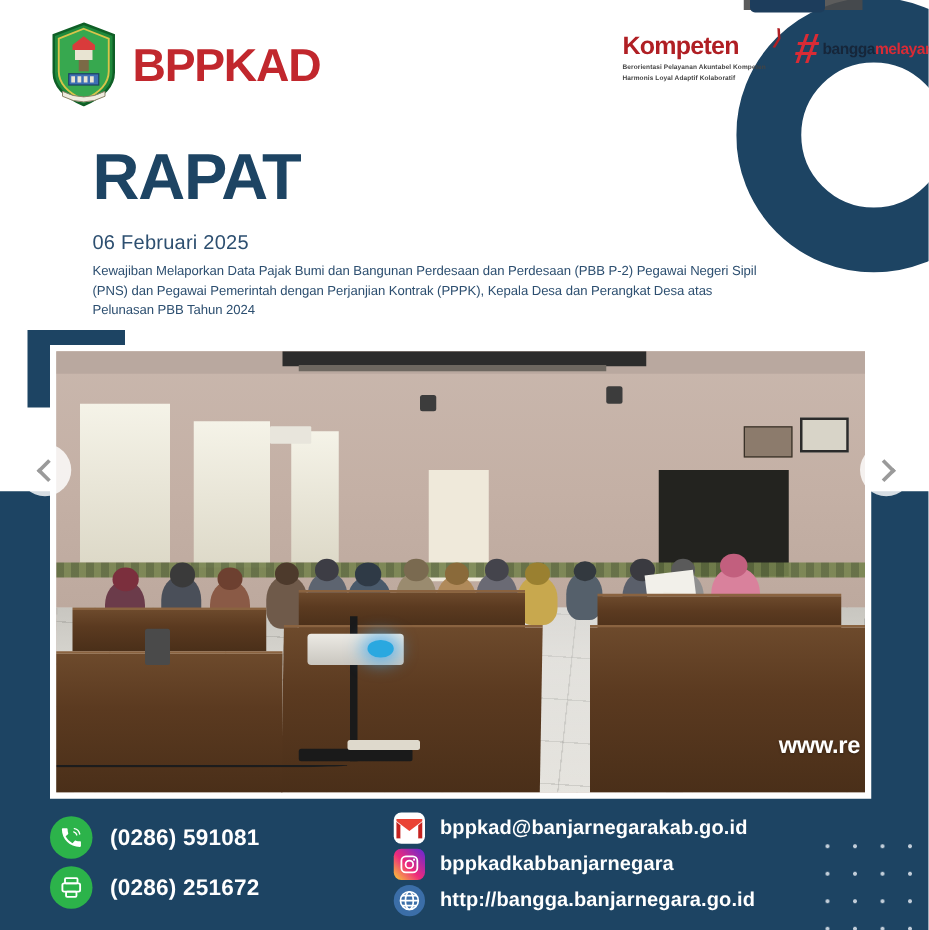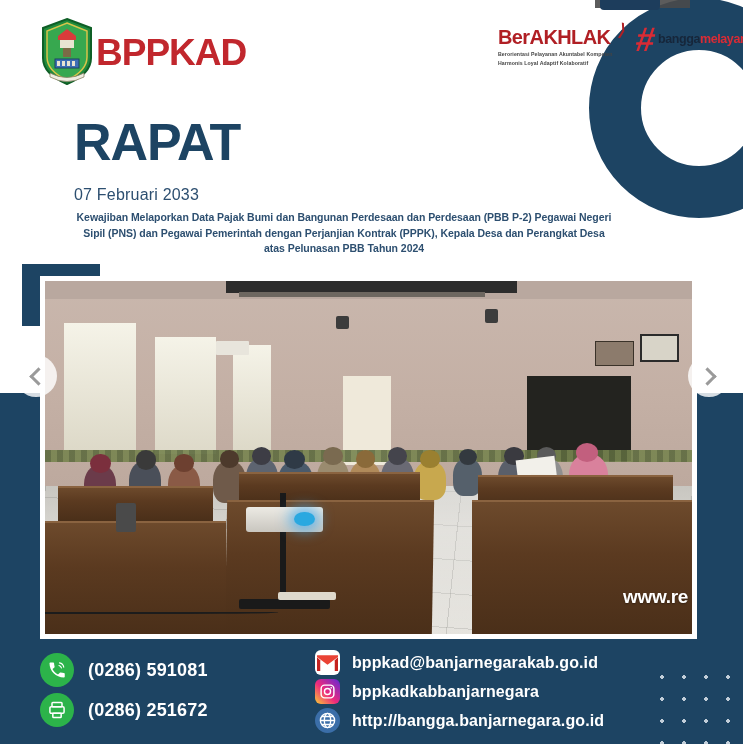--- a/index.html
+++ b/index.html
@@ -29,21 +29,21 @@
   }
   .ring {
     position:absolute; left:0; top:0; width:220px; height:220px;
     border-radius:50%;
     border:52px solid #1d4463;
     box-sizing:border-box;
   }
 
   
   .header { position:absolute; left:0; top:0; width:743px; height:100px; z-index:10; }
-  .brand { position:absolute; left:38px; top:16px; display:flex; align-items:center; }
+  .brand { position:absolute; left:38px; top:16px; display:flex; align-items:center; gap:10px; }
   .emblem { width:58px; height:72px; position:relative; }
   .brand-text { display:flex; flex-direction:column; line-height:1; }
   .brand-main {
     font-size:37px; font-weight:bold; color:#c1272d; letter-spacing:-1px;
   }
   .brand-sub {
     font-size:16.5px; font-weight:bold; color:#1d4463; letter-spacing:-.3px; margin-top:2px;
   }
 
   .berakhlak { position:absolute; left:498px; top:26px; z-index:12; }
@@ -59,21 +59,21 @@
   .bl2 { color:#d92b35; }
   .bl3 { color:#d92b35; }
 
   
   .title-block { position:absolute; left:74px; top:112px; z-index:10; }
   .title-row { display:flex; align-items:baseline; gap:14px; }
   .t-bold { font-size:52px; font-weight:bold; color:#1d4463; letter-spacing:-1px; }
   .t-italic { font-size:50px; font-style:italic; color:#1d4463; letter-spacing:-.5px; font-weight:400; }
   .date { font-size:16px; color:#2d4f70; margin-top:14px; letter-spacing:.2px; }
   .desc { position:absolute; left:74px; top:210px; width:540px; font-size:10.5px;
-          line-height:15.5px; color:#2d4f70; font-weight:bold; letter-spacing:-.05px; z-index:10;text-align:center; }
+          line-height:15.5px; color:#2d4f70; font-weight:normal; letter-spacing:-.05px; z-index:10; }
 
   
   .sq-topleft { position:absolute; left:22px; top:264px; width:78px; height:62px; background:#1d4463; z-index:2; }
 
   
   .navy-panel { position:absolute; left:0; top:393px; width:743px; height:351px; background:#1d4463; z-index:2; }
 
   
   .photo-frame {
     position:absolute; left:40px; top:276px; width:657px; height:363px;
@@ -199,41 +199,41 @@
           </g>
           <path d="M12 57 Q29 66 46 57 L46 61 Q29 70 12 61 Z" fill="#f0ece0" stroke="#8a8368" stroke-width=".8"></path>
         </svg>
       </div>
       <div class="brand-text">
         <div class="brand-main">BPPKAD</div>
       </div>
     </div>
 
     <div class="berakhlak">
-      <div class="ber-title">BerAKHLAK</div>
+      <div class="ber-title">Kompeten</div>
       <div class="ber-arrow">⟩</div>
       <div class="ber-sub">Berorientasi Pelayanan  Akuntabel  Kompeten</div>
       <div class="ber-sub">Harmonis  Loyal  Adaptif  Kolaboratif</div>
     </div>
 
     <div class="bangga">
       <div class="bangga-hash">#</div>
       <div class="bangga-lines">
         <span class="bl1">bangga</span>
         <span class="bl2">melayani</span>
         <span class="bl3">bangga</span>
       </div>
     </div>
   </div>
 
   <div class="title-block">
     <div class="title-row">
       <span class="t-bold">RAPAT</span>
     </div>
-    <div class="date">07 Februari 2033</div>
+    <div class="date">06 Februari 2025</div>
   </div>
   <div class="desc">Kewajiban Melaporkan Data Pajak Bumi dan Bangunan Perdesaan dan Perdesaan (PBB P-2) Pegawai Negeri Sipil (PNS) dan Pegawai Pemerintah dengan Perjanjian Kontrak (PPPK), Kepala Desa dan Perangkat Desa atas Pelunasan PBB Tahun 2024</div>
 
   <div class="sq-topleft"></div>
   <div class="navy-panel"></div>
 
   <div class="photo-frame">
     <div class="photo">
       <div class="p-wall"></div>
       <div class="p-ceil"></div>

